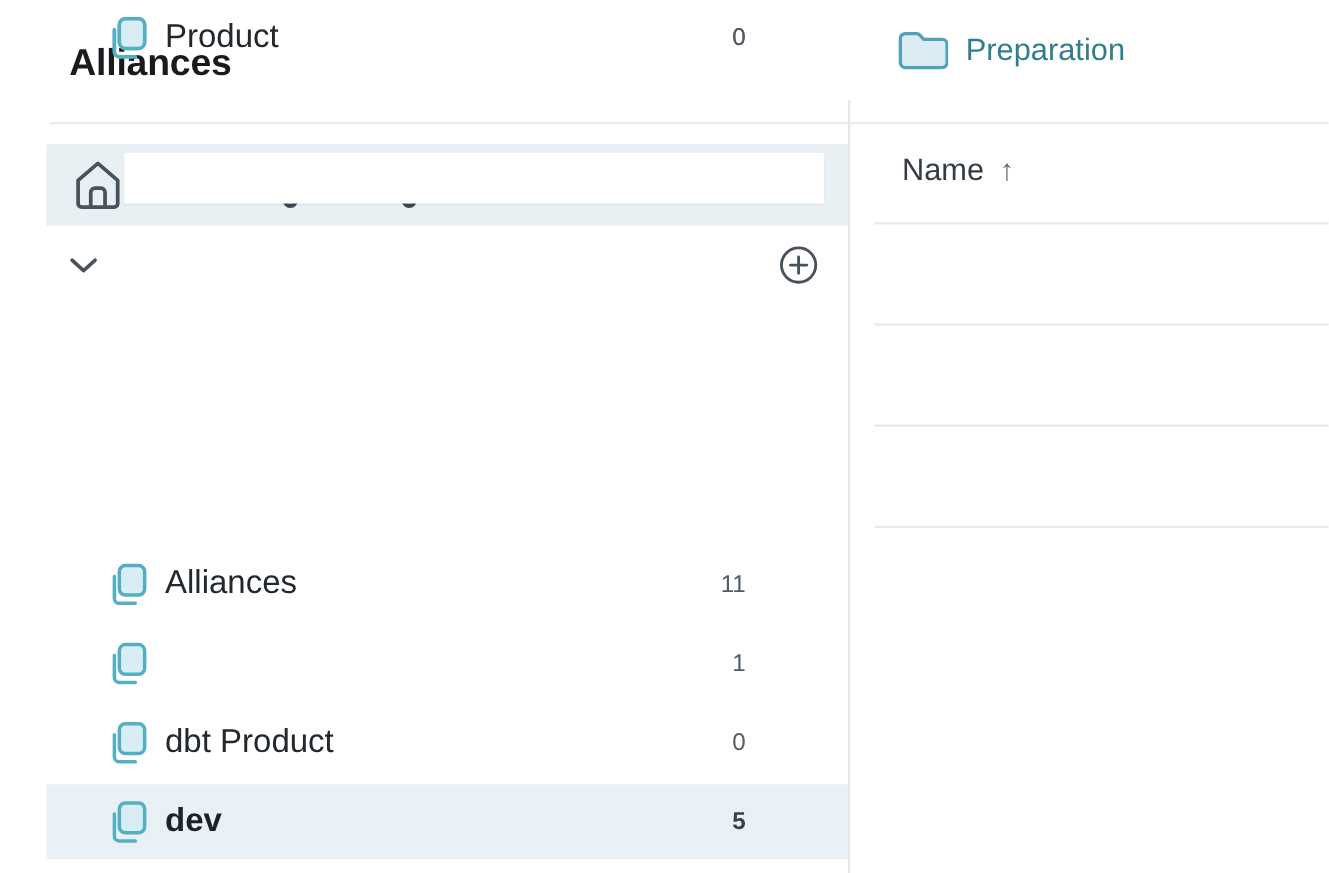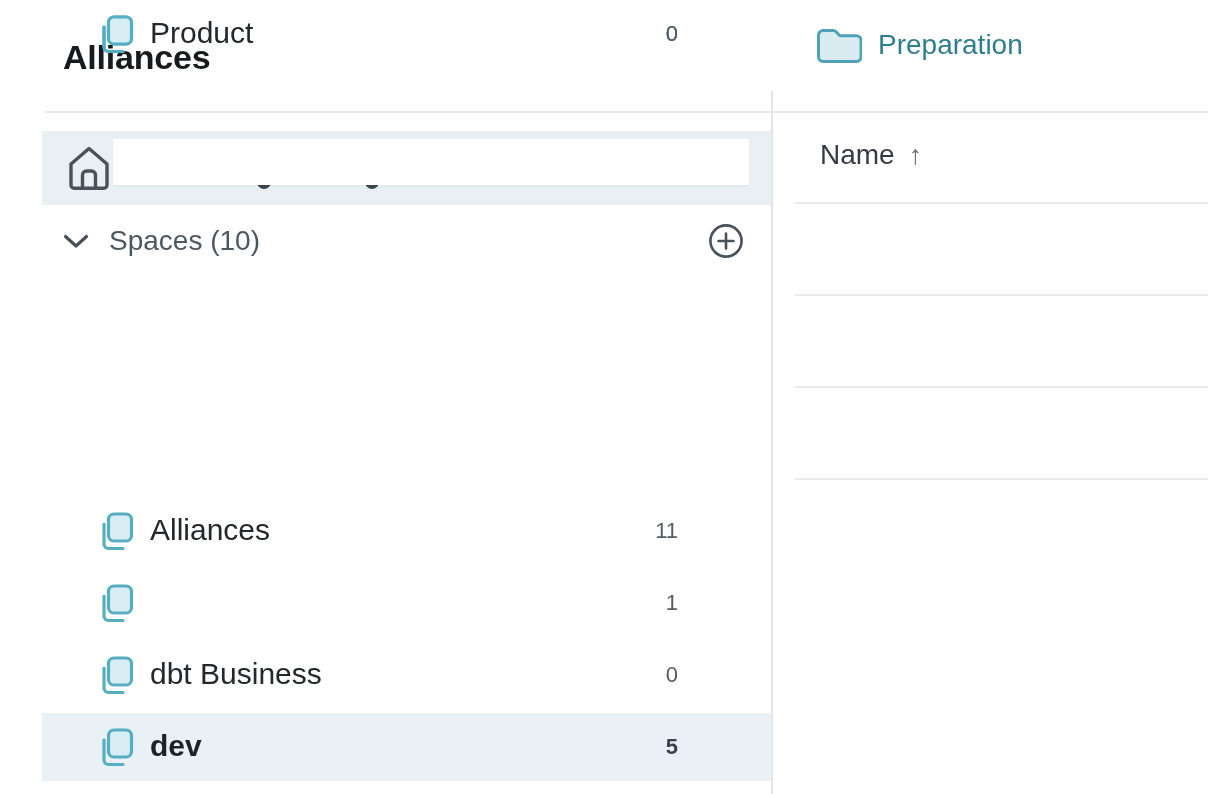--- a/index.html
+++ b/index.html
@@ -110,21 +110,20 @@
     <div class="redaction"></div>
   </div>
 
   <div class="spaces-header">
     <div class="spaces-toggle">
       <span style="display:flex;">
         <svg width="26" height="15" viewBox="0 0 26 15">
           <path d="M2.5 2.5 L13 12 L23.5 2.5" fill="none" stroke="#49525A" stroke-width="3.2" stroke-linecap="round" stroke-linejoin="round"></path>
         </svg>
       </span>
-      <span class="spaces-label">Spaces (10)</span>
     </div>
     <button class="add-space-btn">
       <span style="display:flex;">
         <svg width="36" height="36" viewBox="0 0 36 36">
           <circle cx="18" cy="18" r="15.6" fill="none" stroke="#49525A" stroke-width="2.6"></circle>
           <path d="M18 10.5 V25.5 M10.5 18 H25.5" stroke="#49525A" stroke-width="2.6" stroke-linecap="round"></path>
         </svg>
       </span>
     </button>
   </div>
@@ -150,21 +149,21 @@
     <span class="space-count">1</span>
   </div>
 
   <div class="space-item">
     <span class="space-icon-box">
       <svg width="38" height="44" viewBox="0 0 38 44">
         <path d="M7 14 V34 a4.5 4.5 0 0 0 4.5 4.5 H26" fill="none" stroke="#55AEC2" stroke-width="3.2" stroke-linecap="round"></path>
         <rect x="11.5" y="4" width="23" height="27" rx="5.5" fill="#D9EDF4" stroke="#55AEC2" stroke-width="3.2"></rect>
       </svg>
     </span>
-    <span class="space-name">dbt Business</span>
+    <span class="space-name">dbt Product</span>
     <span class="space-count">0</span>
   </div>
 
   <div class="space-item selected">
     <span class="space-icon-box">
       <svg width="38" height="44" viewBox="0 0 38 44">
         <path d="M7 14 V34 a4.5 4.5 0 0 0 4.5 4.5 H26" fill="none" stroke="#55AEC2" stroke-width="3.2" stroke-linecap="round"></path>
         <rect x="11.5" y="4" width="23" height="27" rx="5.5" fill="#D9EDF4" stroke="#55AEC2" stroke-width="3.2"></rect>
       </svg>
     </span>

